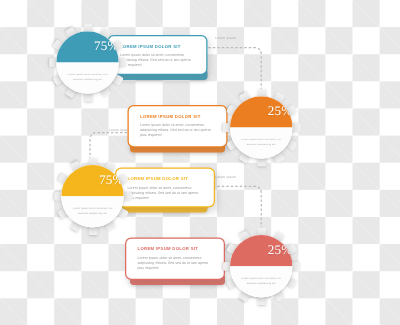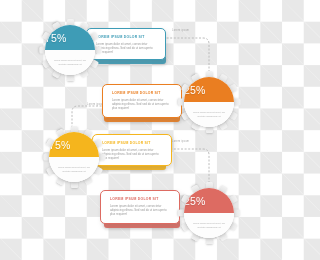--- a/index.html
+++ b/index.html
@@ -29,21 +29,21 @@
     box-shadow:0 1px 2px rgba(120,120,120,.35);
   }
   .tooth.b i{margin-top:53px;background:linear-gradient(180deg,#dcdcdc 0%,#f1f1f1 100%);}
   .hub{
     position:absolute;left:6px;top:6px;width:50px;height:50px;border-radius:50%;
     background:#ffffff;overflow:hidden;
     box-shadow:0 1px 3px rgba(110,110,110,.35), inset 0 0 0 1px rgba(255,255,255,.9);
   }
   .hub .top{
     position:absolute;left:0;top:0;width:100%;height:50%;
-    display:flex;align-items:center;justify-content:flex-start;
+    display:flex;align-items:center;justify-content:flex-end;font-family:Liberation Serif, serif;
   }
   .hub .pct{
     color:#ffffff;font-size:10.5px;letter-spacing:.2px;
     text-shadow:0 1px 1px rgba(0,0,0,.12);
   }
   .hub .bot{
     position:absolute;left:0;top:50%;width:100%;height:50%;
     background:#fdfdfd;
     display:flex;flex-direction:column;align-items:center;justify-content:center;
     padding:0 5px;box-sizing:border-box;

